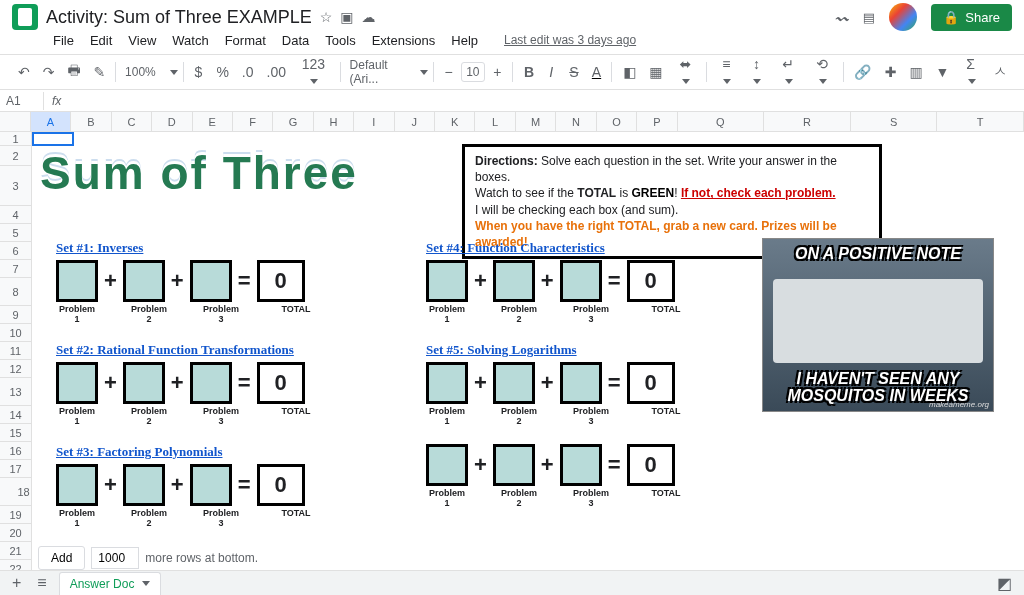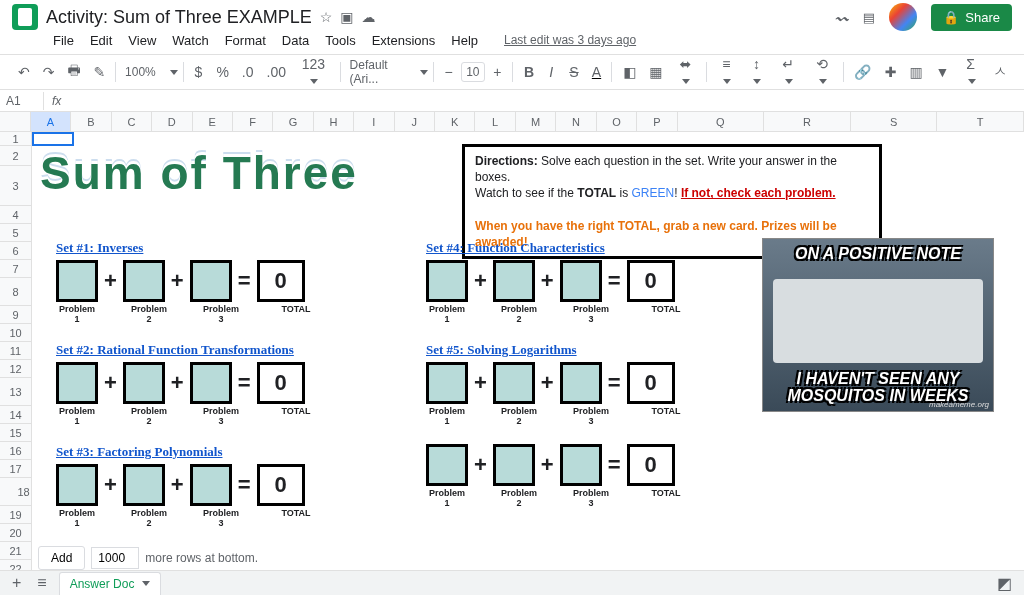--- a/index.html
+++ b/index.html
@@ -31,21 +31,21 @@
 .ch { border-right: 1px solid #e0e0e0; text-align: center; font-size: 11px; color: #5f6368; line-height: 20px; }
 .ch.sel { background: #d3e3fd; color: #1a73e8; }
 .rows { display: flex; height: 438px; }
 .row-headers { width: 32px; background: #f8f9fa; border-right: 1px solid #e0e0e0; }
 .rh { border-bottom: 1px solid #e0e0e0; text-align: center; font-size: 11px; color: #5f6368; display: flex; align-items: center; justify-content: center; }
 .canvas { position: relative; flex: 1; background: #fff; }
 .sel-cell { position: absolute; left: 0; top: 0; width: 42px; height: 14px; border: 2px solid #1a73e8; }
 .title-art { position: absolute; left: 8px; top: 14px; font-family: Impact, "Arial Black", sans-serif; font-size: 46px; font-weight: 900; color: #257a52; letter-spacing: 2px; text-shadow: 0 -3px 0 #fff, 0 -5px 0 #cde; }
 .directions { position: absolute; left: 430px; top: 12px; width: 420px; border: 3px solid #000; padding: 6px 10px; font-size: 12px; line-height: 1.35; }
 .directions b { font-weight: 700; }
-.green { color: #3b82f6; font-weight: 400; }
+.green { color: #000000; font-weight: 700; }
 .red { color: #cc0000; font-weight: 700; text-decoration: underline; }
 .orange { color: #e8710a; font-weight: 700; }
 .set { position: absolute; }
 .set-title { color: #1155cc; font-weight: 700; text-decoration: underline; font-family: Georgia, serif; font-size: 13px; margin-bottom: 4px; }
 .eq-row { display: flex; align-items: center; gap: 6px; }
 .pbox { width: 42px; height: 42px; background: #b8dbd9; border: 3px solid #000; }
 .tbox { width: 48px; height: 42px; background: #fff; border: 3px solid #000; display: flex; align-items: center; justify-content: center; font-size: 22px; font-weight: 900; }
 .op { font-size: 22px; font-weight: 900; }
 .labels { display: flex; gap: 6px; margin-top: 2px; font-size: 9px; font-weight: 700; }
 .labels span { text-align: center; }
@@ -200,21 +200,21 @@
         <div class="rh" style="height: 18px;">22</div>
       </div>
     <div class="canvas">
       <div class="sel-cell"></div>
 
       <div class="title-art">Sum of Three</div>
 
       <div class="directions">
         <b>Directions:</b><span> Solve each question in the set. Write your answer in the boxes.</span><br>
         <span>Watch to see if the </span><b>TOTAL</b><span> is </span><span class="green">GREEN</span><span>! </span><span class="red">If not, check each problem.</span><br>
-        <br>
+        <span>I will be checking each box (and sum).</span><br>
         <span class="orange">When you have the right TOTAL, grab a new card. Prizes will be awarded!</span>
       </div>
 
       <div id="sets-container">
           <div class="set" style="left: 24px; top: 108px;">
             <div class="set-title">Set #1: Inverses</div>
             <div class="eq-row">
               <div class="pbox"></div>
               <div class="op">+</div>
               <div class="pbox"></div>

